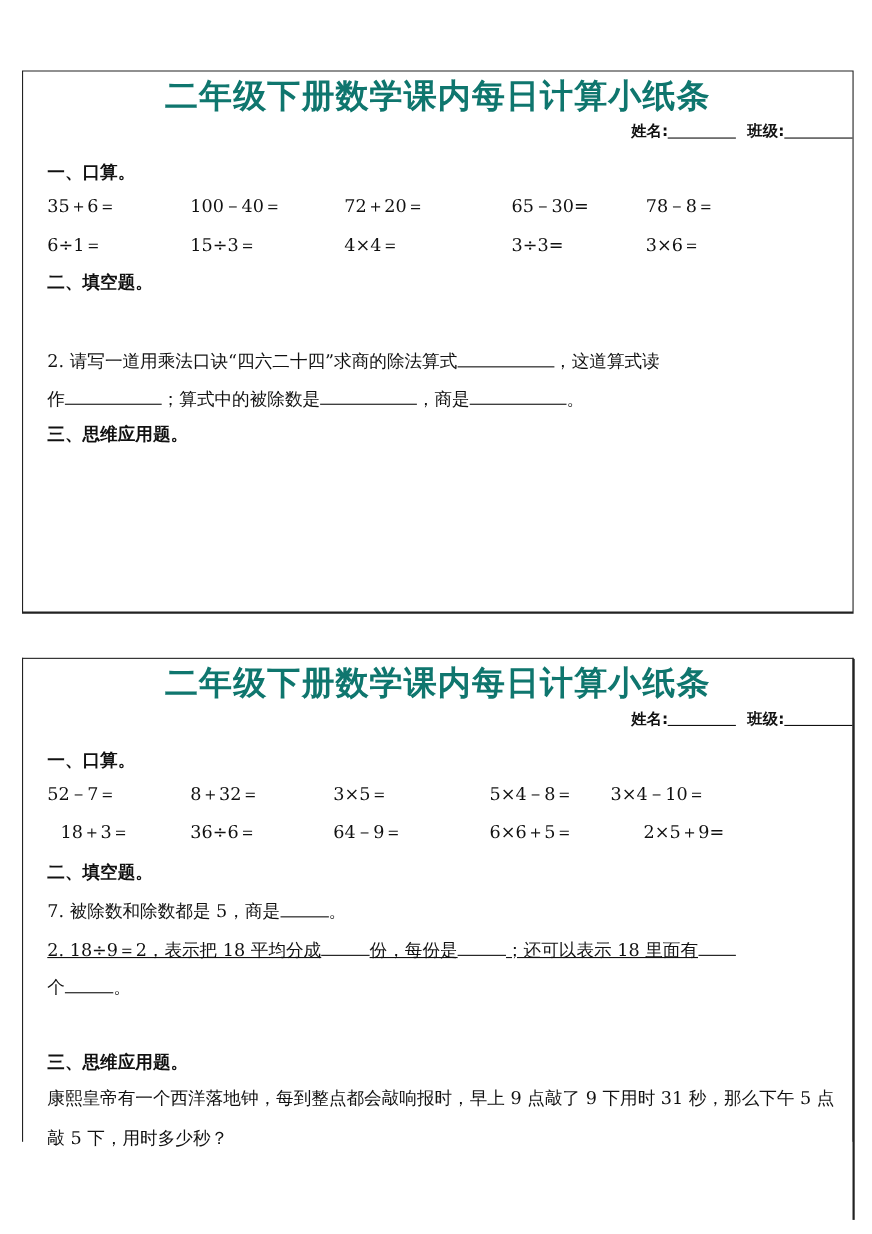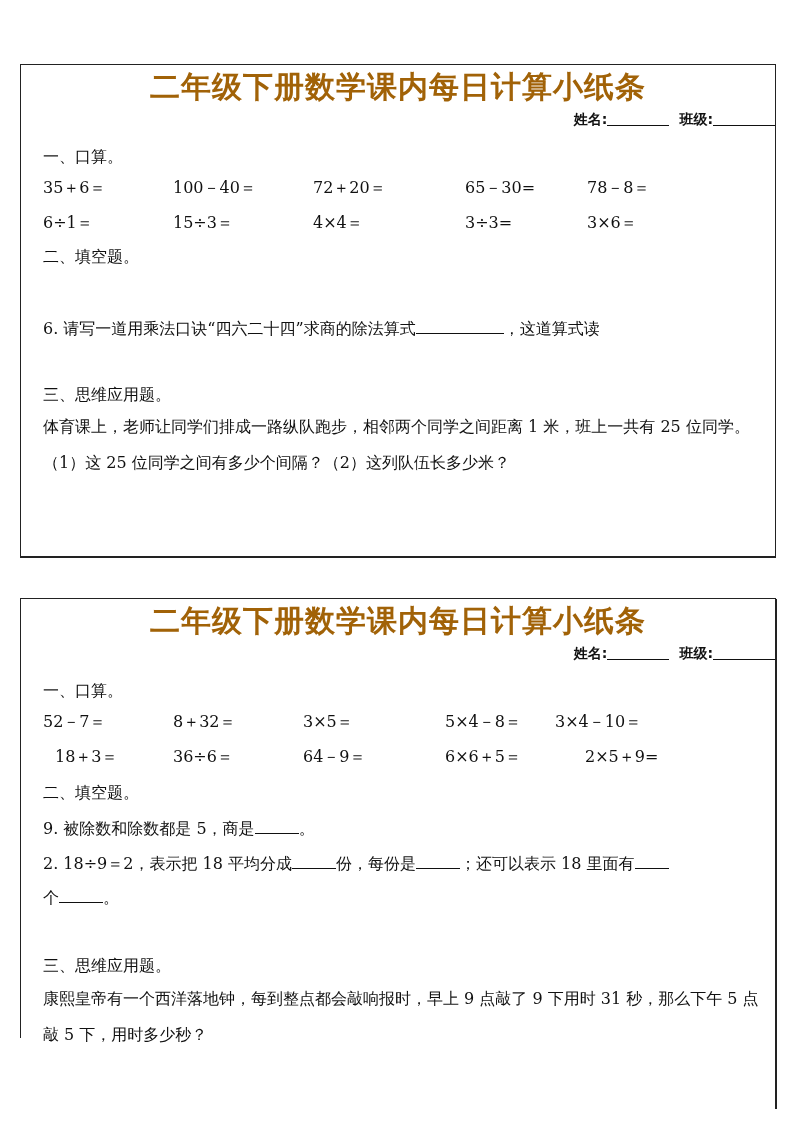--- a/index.html
+++ b/index.html
@@ -12,32 +12,32 @@
       box-sizing: border-box;
     }
     .card.c1 { top: 64px; height: 494px; border-bottom-width: 2.5px; }
     .card.c2 { top: 598px; height: 440px; border-bottom: none; }
     .card.c2::after {
       content: ""; position: absolute; right: -1.5px; top: 0; width: 1.5px; height: 510px; background: #222;
     }
     .title {
       position: absolute; left: 0; right: 0; top: 2px; text-align: center;
       font-family: "DejaVu Sans", "Liberation Sans", sans-serif; font-size: 30px; font-weight: bold;
-      letter-spacing: 1px; color: #a16207;
+      letter-spacing: 1px; color: #0f766e;
     }
     .namerow {
       position: absolute; right: 0; top: 46px; font-family: "DejaVu Sans", "Liberation Sans", sans-serif;
       font-size: 14px; font-weight: bold; display: flex; 
     }
     .namerow .blank { display: inline-block; border-bottom: 1.5px solid #111; height: 14px; }
     .namerow .b1 { width: 62px; margin-right: 10px; }
     .namerow .b2 { width: 62px; }
     .sec {
       position: absolute; left: 22px; font-family: "DejaVu Sans", "Liberation Sans", sans-serif;
-      font-size: 16px; font-weight: normal;
+      font-size: 16px; font-weight: bold;
     }
     .mrow { position: absolute; left: 22px; font-size: 16px; white-space: nowrap; }
     .mrow span { position: absolute; top: 0; white-space: nowrap; }
     .line { position: absolute; left: 22px; font-size: 16px; white-space: nowrap; }
     .u { display: inline-block; border-bottom: 1.5px solid #111; height: 16px; vertical-align: baseline; }
     .para { position: absolute; left: 22px; right: 6px; font-size: 16px; line-height: 36px; }
   </style>
 </head>
 <body>
 
@@ -61,25 +61,27 @@
   <div class="mrow" style="top:148px;">
     <span style="left:0">6÷1＝</span>
     <span style="left:130px">15÷3＝</span>
     <span style="left:270px">4×4＝</span>
     <span style="left:422px">3÷3=</span>
     <span style="left:544px">3×6＝</span>
   </div>
 
   <div class="sec" style="top:182px;">二、填空题。</div>
   <div class="line" style="top:252px;">
-    <span>6. 请写一道用乘法口诀“四六二十四”求商的除法算式</span><span class="u" style="width:88px"></span><span>，这道算式读</span>
+    <span>2. 请写一道用乘法口诀“四六二十四”求商的除法算式</span><span class="u" style="width:88px"></span><span>，这道算式读</span>
+  </div>
+  <div class="line" style="top:286px;">
+    <span>作</span><span class="u" style="width:88px"></span><span>；算式中的被除数是</span><span class="u" style="width:88px"></span><span>，商是</span><span class="u" style="width:88px"></span><span>。</span>
   </div>
 
   <div class="sec" style="top:320px;">三、思维应用题。</div>
-  <div class="para" style="top:344px;">体育课上，老师让同学们排成一路纵队跑步，相邻两个同学之间距离 1 米，班上一共有 25 位同学。（1）这 25 位同学之间有多少个间隔？（2）这列队伍长多少米？</div>
 </div>
 
 <div class="card c2">
   <div class="title">二年级下册数学课内每日计算小纸条</div>
   <div class="namerow">
     <span>姓名:</span>
     <span class="blank b1"></span>
     <span>班级:</span>
     <span class="blank b2"></span>
   </div>
@@ -95,23 +97,23 @@
   <div class="mrow" style="top:148px;">
     <span style="left:12px">18＋3＝</span>
     <span style="left:130px">36÷6＝</span>
     <span style="left:260px">64－9＝</span>
     <span style="left:402px">6×6＋5＝</span>
     <span style="left:542px">2×5＋9=</span>
   </div>
 
   <div class="sec" style="top:184px;">二、填空题。</div>
   <div class="line" style="top:218px;">
-    <span>9. 被除数和除数都是 5，商是</span><span class="u" style="width:44px"></span><span>。</span>
+    <span>7. 被除数和除数都是 5，商是</span><span class="u" style="width:44px"></span><span>。</span>
   </div>
-  <div class="line" style="top:253px;">
+  <div class="line" style="top:253px;text-decoration:underline;">
     <span>2. 18÷9＝2，表示把 18 平均分成</span><span class="u" style="width:44px"></span><span>份，每份是</span><span class="u" style="width:44px"></span><span>；还可以表示 18 里面有</span><span class="u" style="width:34px"></span>
   </div>
   <div class="line" style="top:287px;">
     <span>个</span><span class="u" style="width:44px"></span><span>。</span>
   </div>
 
   <div class="sec" style="top:357px;">三、思维应用题。</div>
   <div class="para" style="top:382px;">康熙皇帝有一个西洋落地钟，每到整点都会敲响报时，早上 9 点敲了 9 下用时 31 秒，那么下午 5 点敲 5 下，用时多少秒？</div>
 </div>
 

